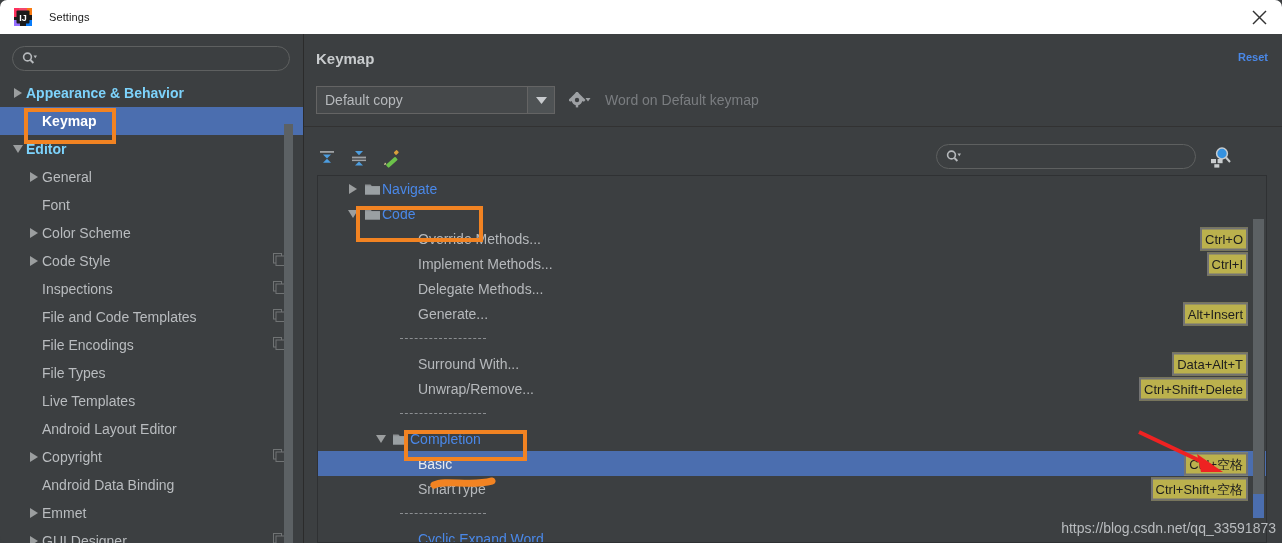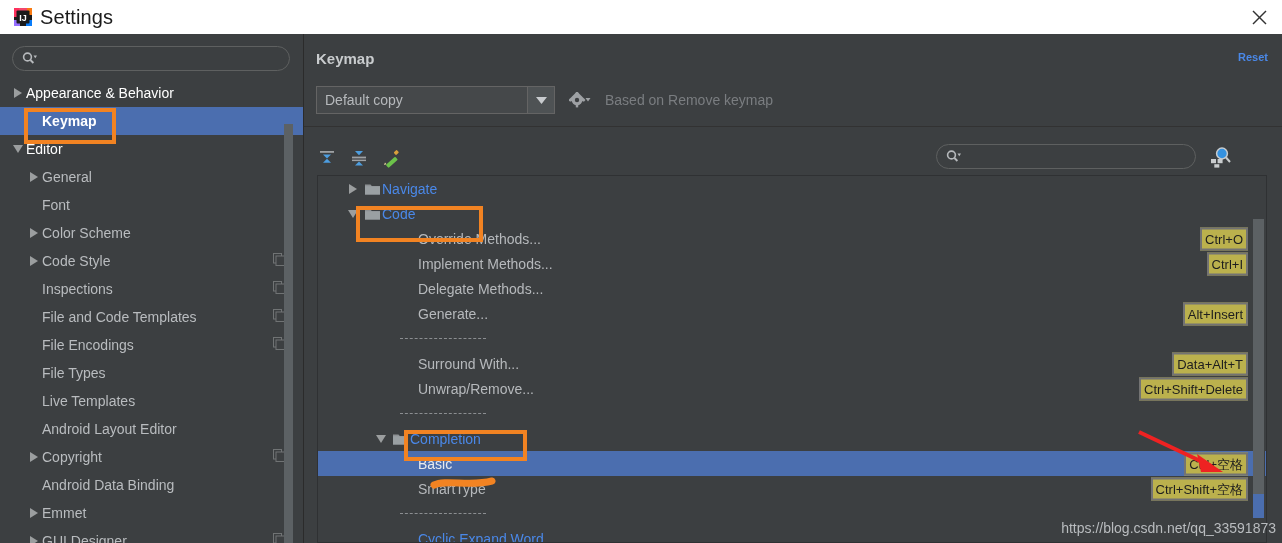--- a/index.html
+++ b/index.html
@@ -3,30 +3,30 @@
 <meta charset="utf-8">
 <style>
   html,body{margin:0;padding:0;}
   body{
     width:1282px;height:543px;overflow:hidden;
     background:#3c3f41;
     font-family:"Liberation Sans","DejaVu Sans",sans-serif;
     font-size:13px;color:#bbbbbb;
     -webkit-font-smoothing:antialiased;
   }
-  .app{position:relative;width:1282px;height:543px;overflow:hidden;background:#3c3f41;}
+  .app{position:relative;width:1282px;height:543px;overflow:hidden;background:#3c3f41;border-radius:7px;}
 
   
   .titlebar{
     position:absolute;left:0;top:0;width:1282px;height:34px;
     background:#ffffff;display:flex;align-items:center;
   }
   .tb-icon{margin-left:14px;width:18px;height:18px;position:relative;flex:none;}
   .tb-title{
-    margin-left:8px;font-size:20px;color:#1b1b1b;
+    margin-left:17px;font-size:11px;color:#1b1b1b;
     font-family:"Liberation Sans",sans-serif;letter-spacing:.1px;
   }
   .tb-close{
     position:absolute;right:0;top:0;width:46px;height:34px;
     display:flex;align-items:center;justify-content:center;cursor:pointer;
   }
   .tb-close svg{display:block;}
 
   
   .body-area{position:absolute;left:0;top:34px;width:1282px;height:509px;background:#3c3f41;}
@@ -47,21 +47,21 @@
     color:#bbbbbb;font-size:13px;font-family:"Liberation Sans",sans-serif;
     padding:0 8px;
   }
   .tree{position:absolute;left:0;top:45px;width:303px;height:464px;}
   .node{
     position:relative;height:28px;display:flex;align-items:center;
     padding-left:10px;box-sizing:border-box;cursor:default;white-space:nowrap;
   }
   .node .arrow{width:16px;display:inline-flex;justify-content:center;align-items:center;flex:none;}
   .node .lbl{font-size:14px;color:#b9bcbf;}
-  .node.bold .lbl{font-weight:normal;color:#ffffff;}
+  .node.bold .lbl{font-weight:bold;color:#7dd3fc;}
   .node.sel{background:#4b6eaf;}
   .node.sel .lbl{color:#ffffff;font-weight:bold;}
   .node .copyicon{position:absolute;right:18px;top:50%;transform:translateY(-50%);opacity:.55;}
 
   
   .ind0{padding-left:10px;}
   .ind1{padding-left:26px;}
 
   
   .sb-track{position:absolute;right:5px;top:45px;width:9px;height:464px;background:transparent;}
@@ -340,21 +340,21 @@
               <circle cx="8" cy="8" r="5.4"></circle>
               <rect x="6.8" y="0.6" width="2.4" height="14.8"></rect>
               <rect x="0.6" y="6.8" width="14.8" height="2.4"></rect>
               <rect x="2" y="2" width="12" height="2.4" transform="rotate(45 8 8)"></rect>
               <rect x="2" y="2" width="12" height="2.4" transform="rotate(-45 8 8)"></rect>
             </g>
             <circle cx="8" cy="8" r="2.2" fill="#3c3f41"></circle>
             <polygon points="16.5,6 21.5,6 19,9.5" fill="#9ea1a4"></polygon>
           </svg>
         </span>
-        <span class="based">Based on Remove keymap</span>
+        <span class="based">Word on Default keymap</span>
       </div>
 
       <div class="divider"></div>
 
       <div class="toolbar">
         <span class="tb-btn" style="left:8px">
           <svg width="20" height="20" viewBox="0 0 20 20">
             <rect x="3" y="3" width="14" height="1.8" fill="#9ea1a4"></rect>
             <polygon points="6,6.5 14,6.5 10,10.5" fill="#4d9ee0"></polygon>
             <polygon points="10,10.8 14,14.8 6,14.8" fill="#4d9ee0"></polygon>

